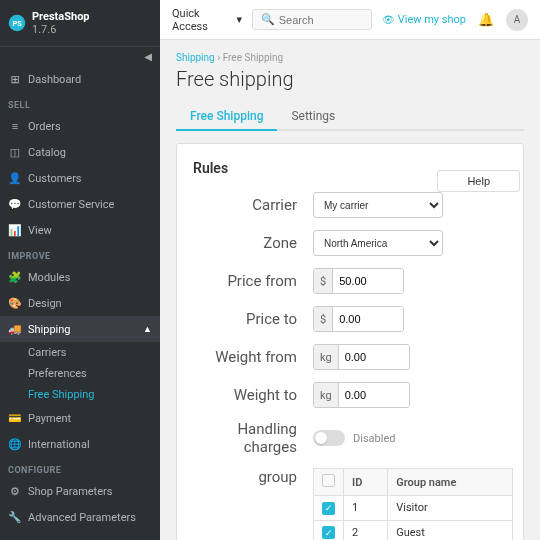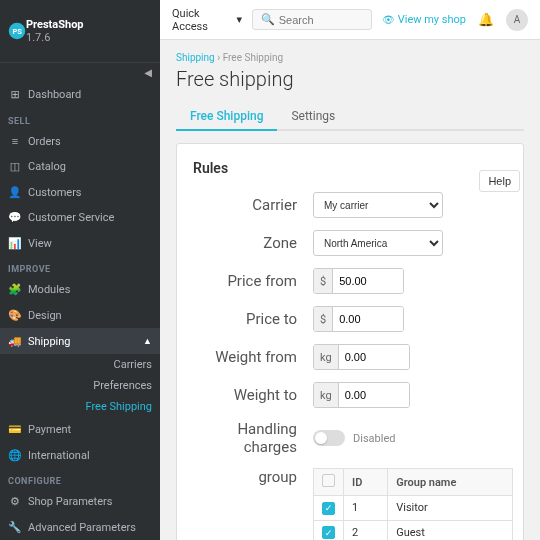--- a/index.html
+++ b/index.html
@@ -1,31 +1,31 @@
 <!DOCTYPE html>
 <html><head>
   <meta charset="utf-8">
   <style>
     * { box-sizing: border-box; margin: 0; padding: 0; }
     body { font-family: -apple-system, BlinkMacSystemFont, 'Segoe UI', Roboto, sans-serif; font-size: 12px; background: #f1f1f1; display: flex; height: 540px; overflow: hidden; }
 
     
     .sidebar { width: 72px; background: #2d3033; height: 100%; display: flex; flex-direction: column; flex-shrink: 0; overflow: hidden; }
     .sidebar.expanded { width: 160px; }
-    .sidebar-logo { padding: 18px 8px; border-bottom: 1px solid #3a3f45; display: flex; align-items: center; }
+    .sidebar-logo { padding: 10px 8px; border-bottom: 1px solid #3a3f45; display: flex; align-items: center; gap: 6px; }
     .sidebar-logo-text { color: #fff; font-size: 11px; font-weight: bold; white-space: nowrap; }
     .sidebar-logo-version { color: #aaa; font-size: 11px; }
     .sidebar-toggle { color: #aaa; font-size: 10px; text-align: right; padding: 4px 8px; cursor: pointer; }
     .sidebar-section-label { color: #7a8692; font-size: 9px; font-weight: bold; padding: 8px 8px 3px; text-transform: uppercase; letter-spacing: 0.5px; white-space: nowrap; overflow: hidden; }
     .sidebar-item { display: flex; align-items: center; gap: 6px; padding: 6px 8px; color: #adb5bd; cursor: pointer; white-space: nowrap; overflow: hidden; }
     .sidebar-item:hover, .sidebar-item.active { background: #3a3f45; color: #fff; }
     .sidebar-item .icon { width: 14px; height: 14px; flex-shrink: 0; display: flex; align-items: center; justify-content: center; font-size: 11px; }
     .sidebar-item-label { font-size: 11px; overflow: hidden; }
     .sidebar-sub { padding-left: 20px; }
-    .sidebar-sub .sidebar-item { padding: 4px 8px; font-size: 10px; justify-content: flex-end; }
+    .sidebar-sub .sidebar-item { padding: 4px 8px; font-size: 10px; }
     .sidebar-sub .sidebar-item.active-link { color: #25b9d7; }
 
     
     .main { flex: 1; display: flex; flex-direction: column; overflow: hidden; }
 
     
     .topbar { background: #fff; border-bottom: 1px solid #ddd; padding: 0 12px; height: 40px; display: flex; align-items: center; gap: 10px; flex-shrink: 0; }
     .topbar-left { display: flex; align-items: center; gap: 10px; flex: 1; }
     .quick-access { font-size: 11px; color: #333; cursor: pointer; display: flex; align-items: center; gap: 3px; }
     .search-bar { border: 1px solid #ddd; border-radius: 3px; padding: 3px 8px; font-size: 11px; width: 120px; color: #666; display: flex; align-items: center; gap: 4px; background: #f8f8f8; }
@@ -44,21 +44,21 @@
 
     
     .page-title { font-size: 20px; font-weight: 300; color: #333; margin-bottom: 12px; }
 
     
     .tabs { display: flex; border-bottom: 2px solid #e0e0e0; margin-bottom: 12px; }
     .tab { padding: 6px 14px; font-size: 12px; cursor: pointer; color: #666; border-bottom: 2px solid transparent; margin-bottom: -2px; }
     .tab.active { color: #25b9d7; border-bottom-color: #25b9d7; font-weight: 500; }
 
     
-    .help-btn { position: absolute; top: 130px; right: 20px; background: #fff; border: 1px solid #ddd; border-radius: 3px; padding: 4px 8px; font-size: 11px; color: #333; cursor: pointer; }
+    .help-btn { position: absolute; top: 130px; right: 20px; background: #fff; border: 1px solid #ddd; border-radius: 3px; padding: 4px 29px; font-size: 11px; color: #333; cursor: pointer; }
 
     
     .panel { background: #fff; border: 1px solid #ddd; border-radius: 3px; padding: 16px; margin-bottom: 12px; }
     .panel-title { font-size: 14px; font-weight: 600; color: #333; margin-bottom: 16px; }
 
     
     .form-row { display: flex; align-items: center; margin-bottom: 12px; }
     .form-label { width: 120px; text-align: right; font-size: 15px; color: #555; padding-right: 16px; flex-shrink: 0; }
     .form-control { display: flex; align-items: center; gap: 6px; }
     .form-select { border: 1px solid #ccc; border-radius: 3px; padding: 3px 6px; font-size: 10px; color: #333; background: #fff; min-width: 130px; height: 26px; }

